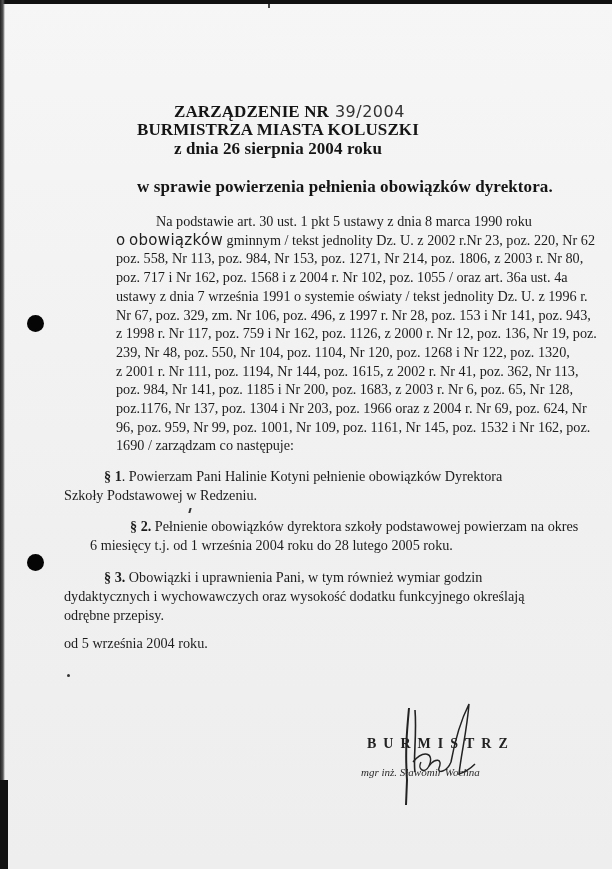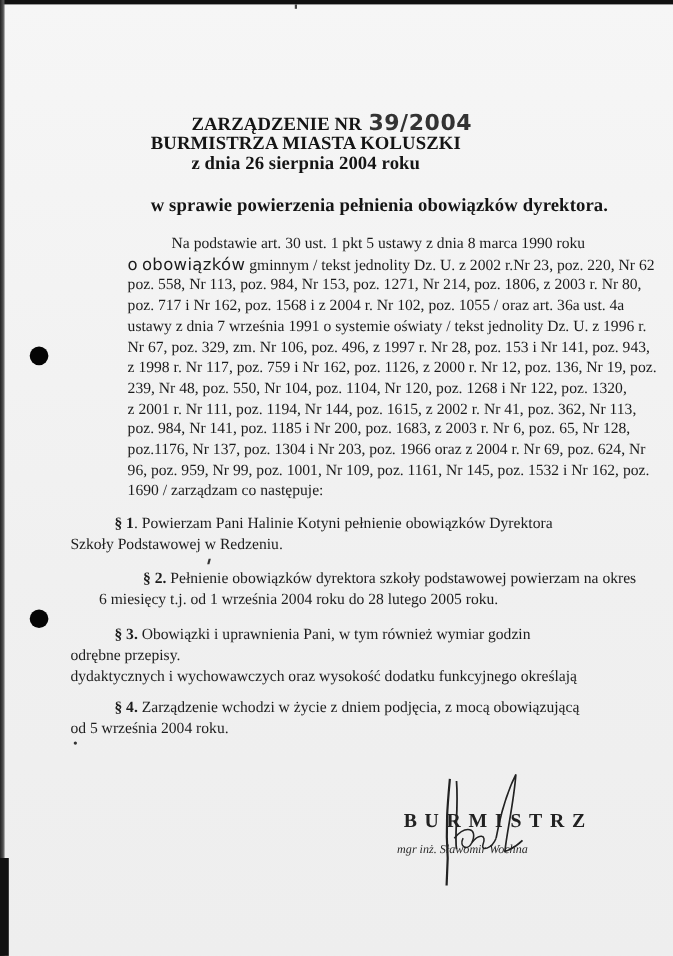--- a/index.html
+++ b/index.html
@@ -22,42 +22,42 @@
   .hole { position: absolute; width: 17px; height: 17px; border-radius: 50%; background: #050505; }
   .hole1 { left: 27px; top: 315px; }
   .hole2 { left: 27px; top: 554px; }
 
   .heading { position: absolute; font-weight: bold; font-size: 17px; line-height: 19px; white-space: nowrap; color: #151515; letter-spacing: 0.1px; }
   .h1 { left: 174px; top: 102px; }
   .h2 { left: 137px; top: 120px; }
   .h3 { left: 174px; top: 139px; }
   .h4 { left: 137px; top: 157px; margin-top: 20px; }
   .doc-number {
-    font-family: "DejaVu Sans", sans-serif; font-weight: bold; font-size: 20px;
+    font-family: "DejaVu Sans", sans-serif; font-weight: normal; font-size: 16px;
     color: #333; margin-left: 6px; letter-spacing: 0.5px;
   }
 
   .body-text { position: absolute; left: 76px; width: 520px; font-size: 14.2px; line-height: 18.7px; color: #1c1c1c; margin-left: 40px; }
   .line { white-space: nowrap; display: block; }
   .indent { padding-left: 40px; }
   .big-word { font-family: "DejaVu Sans", sans-serif; font-size: 15px; letter-spacing: 0.3px; }
   .para-block { position: absolute; left: 64px; width: 520px; font-size: 14.2px; line-height: 19px; color: #1c1c1c; }
   .para-num { font-weight: bold; }
 
   .preamble { top: 212px; }
   .p1 { top: 467px; }
   .p2 { top: 517px; margin-left: 26px; }
   .p3 { top: 568px; }
   .p4 { top: 634px; }
 
   .mark { position: absolute; background: #333; }
   .mark1 { left: 189px; top: 508px; width: 2px; height: 5px; transform: skewX(-15deg); }
   .mark2 { left: 67px; top: 674px; width: 3px; height: 3px; border-radius: 50%; }
 
-  .signature-title { position: absolute; left: 367px; top: 736px; font-weight: bold; font-size: 18px; letter-spacing: 7px; color: #222; white-space: nowrap; }
+  .signature-title { position: absolute; left: 367px; top: 736px; font-weight: bold; font-size: 14px; letter-spacing: 7px; color: #222; white-space: nowrap; }
   .signature-name { position: absolute; left: 361px; top: 766px; font-style: italic; font-size: 11px; color: #2a2a2a; white-space: nowrap; }
   .signature-scrawl { position: absolute; left: 395px; top: 700px; width: 90px; height: 110px; }
 </style>
 </head>
 <body>
 
 <div class="page">
   <div class="edge-top"></div>
   <div class="edge-left"></div>
   <div class="edge-left-bottom"></div>
@@ -96,26 +96,25 @@
 
   <div class="mark mark1"></div>
 
   <div class="para-block p2">
     <span class="line indent"><span class="para-num">§ 2.</span><span> Pełnienie obowiązków dyrektora szkoły podstawowej powierzam na okres</span></span>
     <span class="line">6 miesięcy t.j. od 1 września 2004 roku do 28 lutego 2005 roku.</span>
   </div>
 
   <div class="para-block p3">
     <span class="line indent"><span class="para-num">§ 3.</span><span> Obowiązki i uprawnienia Pani, w tym również wymiar godzin</span></span>
+    <span class="line">dydaktycznych i wychowawczych oraz wysokość dodatku funkcyjnego określają</span>
     <span class="line">odrębne przepisy.</span>
-    <span class="line">dydaktycznych i wychowawczych oraz wysokość dodatku funkcyjnego określają</span>
   </div>
 
   <div class="para-block p4">
-    <span class="line indent"><span class="para-num">§ 4.</span><span> Zarządzenie wchodzi w życie z dniem podjęcia, z mocą obowiązującą</span></span>
     <span class="line">od 5 września 2004 roku.</span>
   </div>
 
   <div class="mark mark2"></div>
 
   <div class="signature-title">BURMISTRZ</div>
   <div class="signature-name">mgr inż. Sławomir Wochna</div>
   <svg class="signature-scrawl" viewBox="0 0 90 110">
     <path d="M14 8 C12 30, 10 50, 12 80 L11 105" stroke="#222" stroke-width="2" fill="none"></path>
     <path d="M20 10 C22 35, 18 60, 20 72" stroke="#222" stroke-width="1.6" fill="none"></path>

